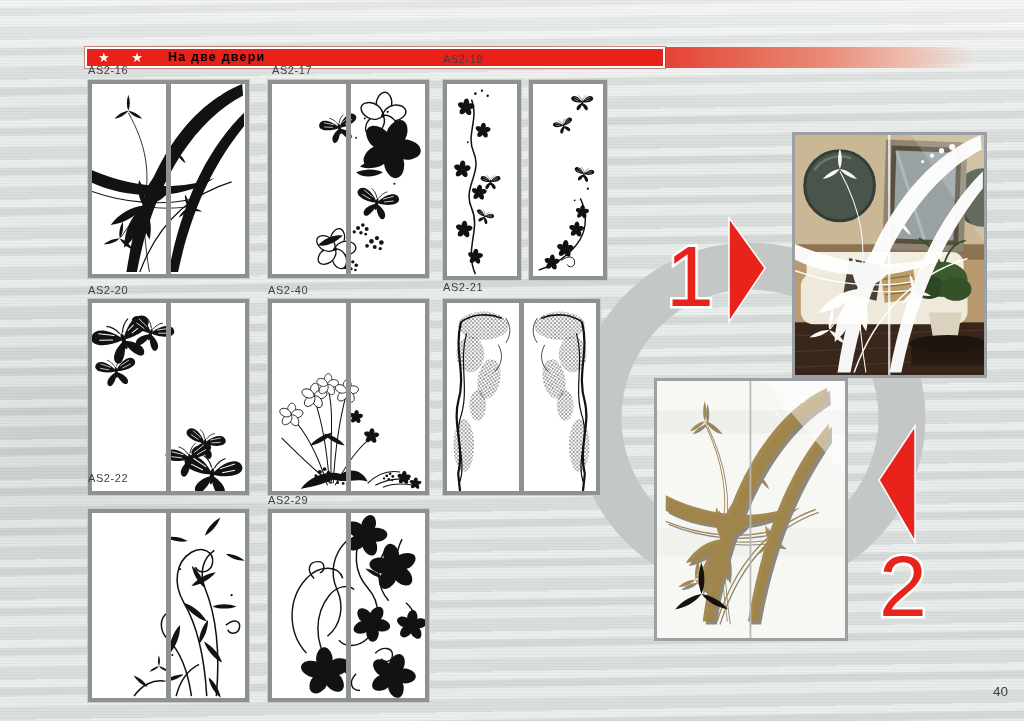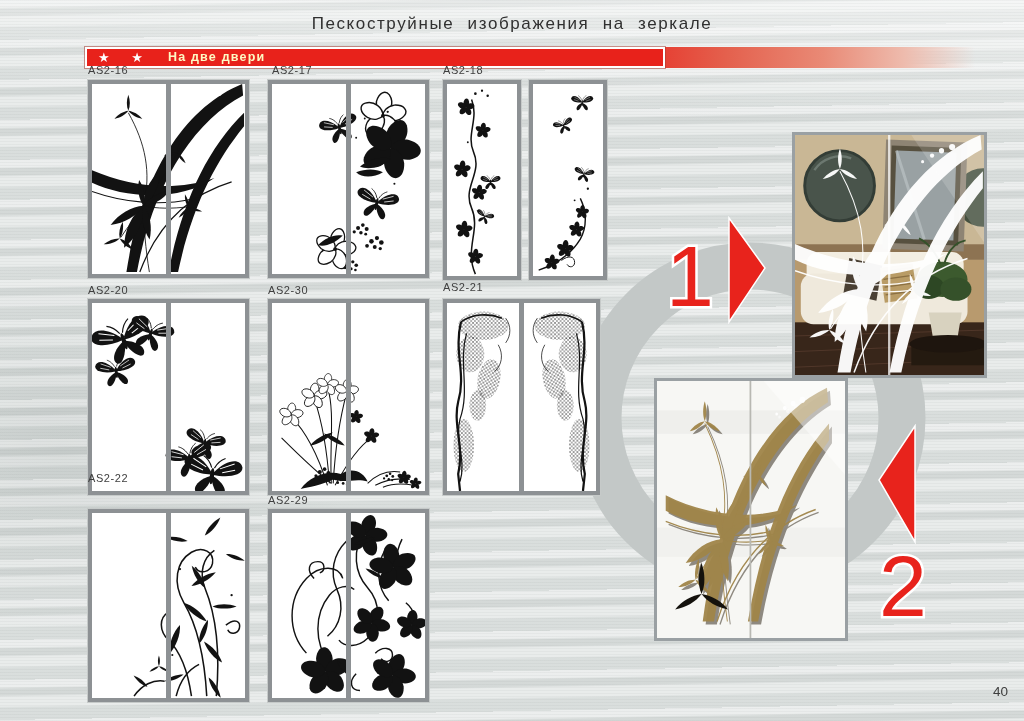--- a/index.html
+++ b/index.html
@@ -15,21 +15,21 @@
   .page::after{content:"";position:absolute;inset:0;pointer-events:none;
       background:repeating-linear-gradient(0deg, rgba(110,118,116,.06) 0 1px, rgba(255,255,255,0) 1px 3px);}
   .title{position:absolute;top:14px;left:0;right:0;text-align:center;font-size:17px;
       letter-spacing:1.6px;word-spacing:7px;color:#303030;z-index:5;}
   .banner-tail{position:absolute;left:85px;top:47px;width:890px;height:21px;z-index:4;
       background:linear-gradient(90deg,#e8221b 0,#e8221b 58%,#e4604d 72%,#e98a76 83%,#eebbad 92%,rgba(232,195,186,0) 100%);}
   .banner-box{position:absolute;left:85px;top:47px;width:580px;height:21px;box-sizing:border-box;
       background:#e8221b;border:2px solid #ffffff;box-shadow:0 0 0 1px rgba(165,60,50,.55);
       display:flex;align-items:center;z-index:5;}
   .banner-stars{color:#fff;font-size:13px;letter-spacing:9px;margin-left:11px;line-height:1;white-space:nowrap;}
-  .banner-label{color:#fef9c3;font-size:12.5px;font-weight:bold;letter-spacing:1.2px;margin-left:16px;line-height:1;}
+  .banner-label{color:#000000;font-size:12.5px;font-weight:bold;letter-spacing:1.2px;margin-left:16px;line-height:1;}
   .plabel{position:absolute;text-align:left;font-size:11px;letter-spacing:.6px;color:#3e3e3e;z-index:5;}
   .pframe{position:absolute;box-sizing:border-box;background:#fff;border:4px solid #8d9194;
       box-shadow:0 0 0 1px #c6cac9;z-index:4;}
   .pframe svg.art{position:absolute;inset:0;width:100%;height:100%;color:#121212;}
   .pdiv{position:absolute;top:0;bottom:0;left:50%;width:5px;margin-left:-2.5px;background:#8d9194;z-index:3;}
   .ring{position:absolute;left:560px;top:228px;width:380px;height:380px;z-index:1;}
   .caption{position:absolute;left:638px;top:124px;width:134px;text-align:center;
       font-size:15.5px;line-height:1.4;color:#3a3a3a;z-index:5;}
   .photo{position:absolute;box-sizing:border-box;border:3px solid #9aa0a3;background:#fff;}
   .photo1{left:792px;top:132px;width:195px;height:246px;z-index:3;}
@@ -117,30 +117,29 @@
         <ellipse cx="36" cy="24" rx="27" ry="15" fill="url(#stip)"></ellipse>
         <ellipse cx="22" cy="54" rx="15" ry="19" fill="url(#stip)"></ellipse>
         <ellipse cx="42" cy="80" rx="12" ry="21" fill="url(#stip)" transform="rotate(12 42 80)"></ellipse>
         <ellipse cx="30" cy="108" rx="9" ry="16" fill="url(#stip)"></ellipse>
         <ellipse cx="15" cy="150" rx="11" ry="28" fill="url(#stip)"></ellipse>
         <path fill="none" stroke="currentColor" stroke-width="0.8" d="M60,16 C66,24 66,34 60,42 M52,44 C58,54 56,66 48,72"></path>
       </g>
     </defs>
   </svg>
 
-  <div class="title">Пескоструйные изображения на зеркале</div>
   <div class="banner-tail"></div>
   <div class="banner-box">
     <span class="banner-stars">★ ★</span>
     <span class="banner-label">На две двери</span>
   </div>
 
   <div class="plabel" style="left:88px;top:64px;width:161px">AS2-16</div>
   <div class="plabel" style="left:272px;top:64px;width:161px">AS2-17</div>
-  <div class="plabel" style="left:443px;top:64px;width:164px">AS2-18</div>
+  <div class="plabel" style="left:443px;top:53px;width:164px">AS2-18</div>
 
   <div class="pframe" style="left:88px;top:80px;width:161px;height:198px">
     <svg class="art" viewBox="0 0 160 198" preserveAspectRatio="none">
       <use href="#d16art" style="color:#121212"></use>
     </svg>
     <div class="pdiv"></div>
   </div>
 
   <div class="pframe" style="left:268px;top:80px;width:161px;height:198px">
     <svg class="art" viewBox="0 0 160 198" preserveAspectRatio="none">
@@ -192,21 +191,21 @@
       <use href="#fl5" transform="translate(46,150) scale(0.45)" fill="#121212"></use>
       <use href="#fl5" transform="translate(34,170) scale(0.5)" fill="#121212"></use>
       <use href="#fl5" transform="translate(52,132) scale(0.4)" fill="#121212"></use>
       <use href="#fl5" transform="translate(20,184) scale(0.45)" fill="#121212"></use>
       <circle cx="58" cy="108" r="1.2" fill="#121212"></circle>
         <circle cx="44" cy="120" r="1" fill="#121212"></circle>
     </svg>
   </div>
 
   <div class="plabel" style="left:88px;top:284px;width:161px">AS2-20</div>
-  <div class="plabel" style="left:268px;top:284px;width:161px">AS2-30</div>
+  <div class="plabel" style="left:268px;top:284px;width:161px">AS2-40</div>
   <div class="plabel" style="left:443px;top:281px;width:157px">AS2-21</div>
 
   <div class="pframe" style="left:88px;top:299px;width:161px;height:196px">
     <svg class="art" viewBox="0 0 160 198" preserveAspectRatio="none">
       <use href="#bfly" transform="translate(32,36) scale(1.5) rotate(-20)" fill="#121212"></use>
       <use href="#bfly" transform="translate(62,30) scale(1.1) rotate(18)" fill="#121212"></use>
       <use href="#bfly" transform="translate(25,70) scale(1.0) rotate(-8)" fill="#121212"></use>
       <use href="#bfly" transform="translate(118,146) scale(1.0) rotate(15)" fill="#121212"></use>
       <use href="#bfly" transform="translate(102,162) scale(1.15) rotate(-12)" fill="#121212"></use>
       <use href="#bfly" transform="translate(126,178) scale(1.45) rotate(8)" fill="#121212"></use>

